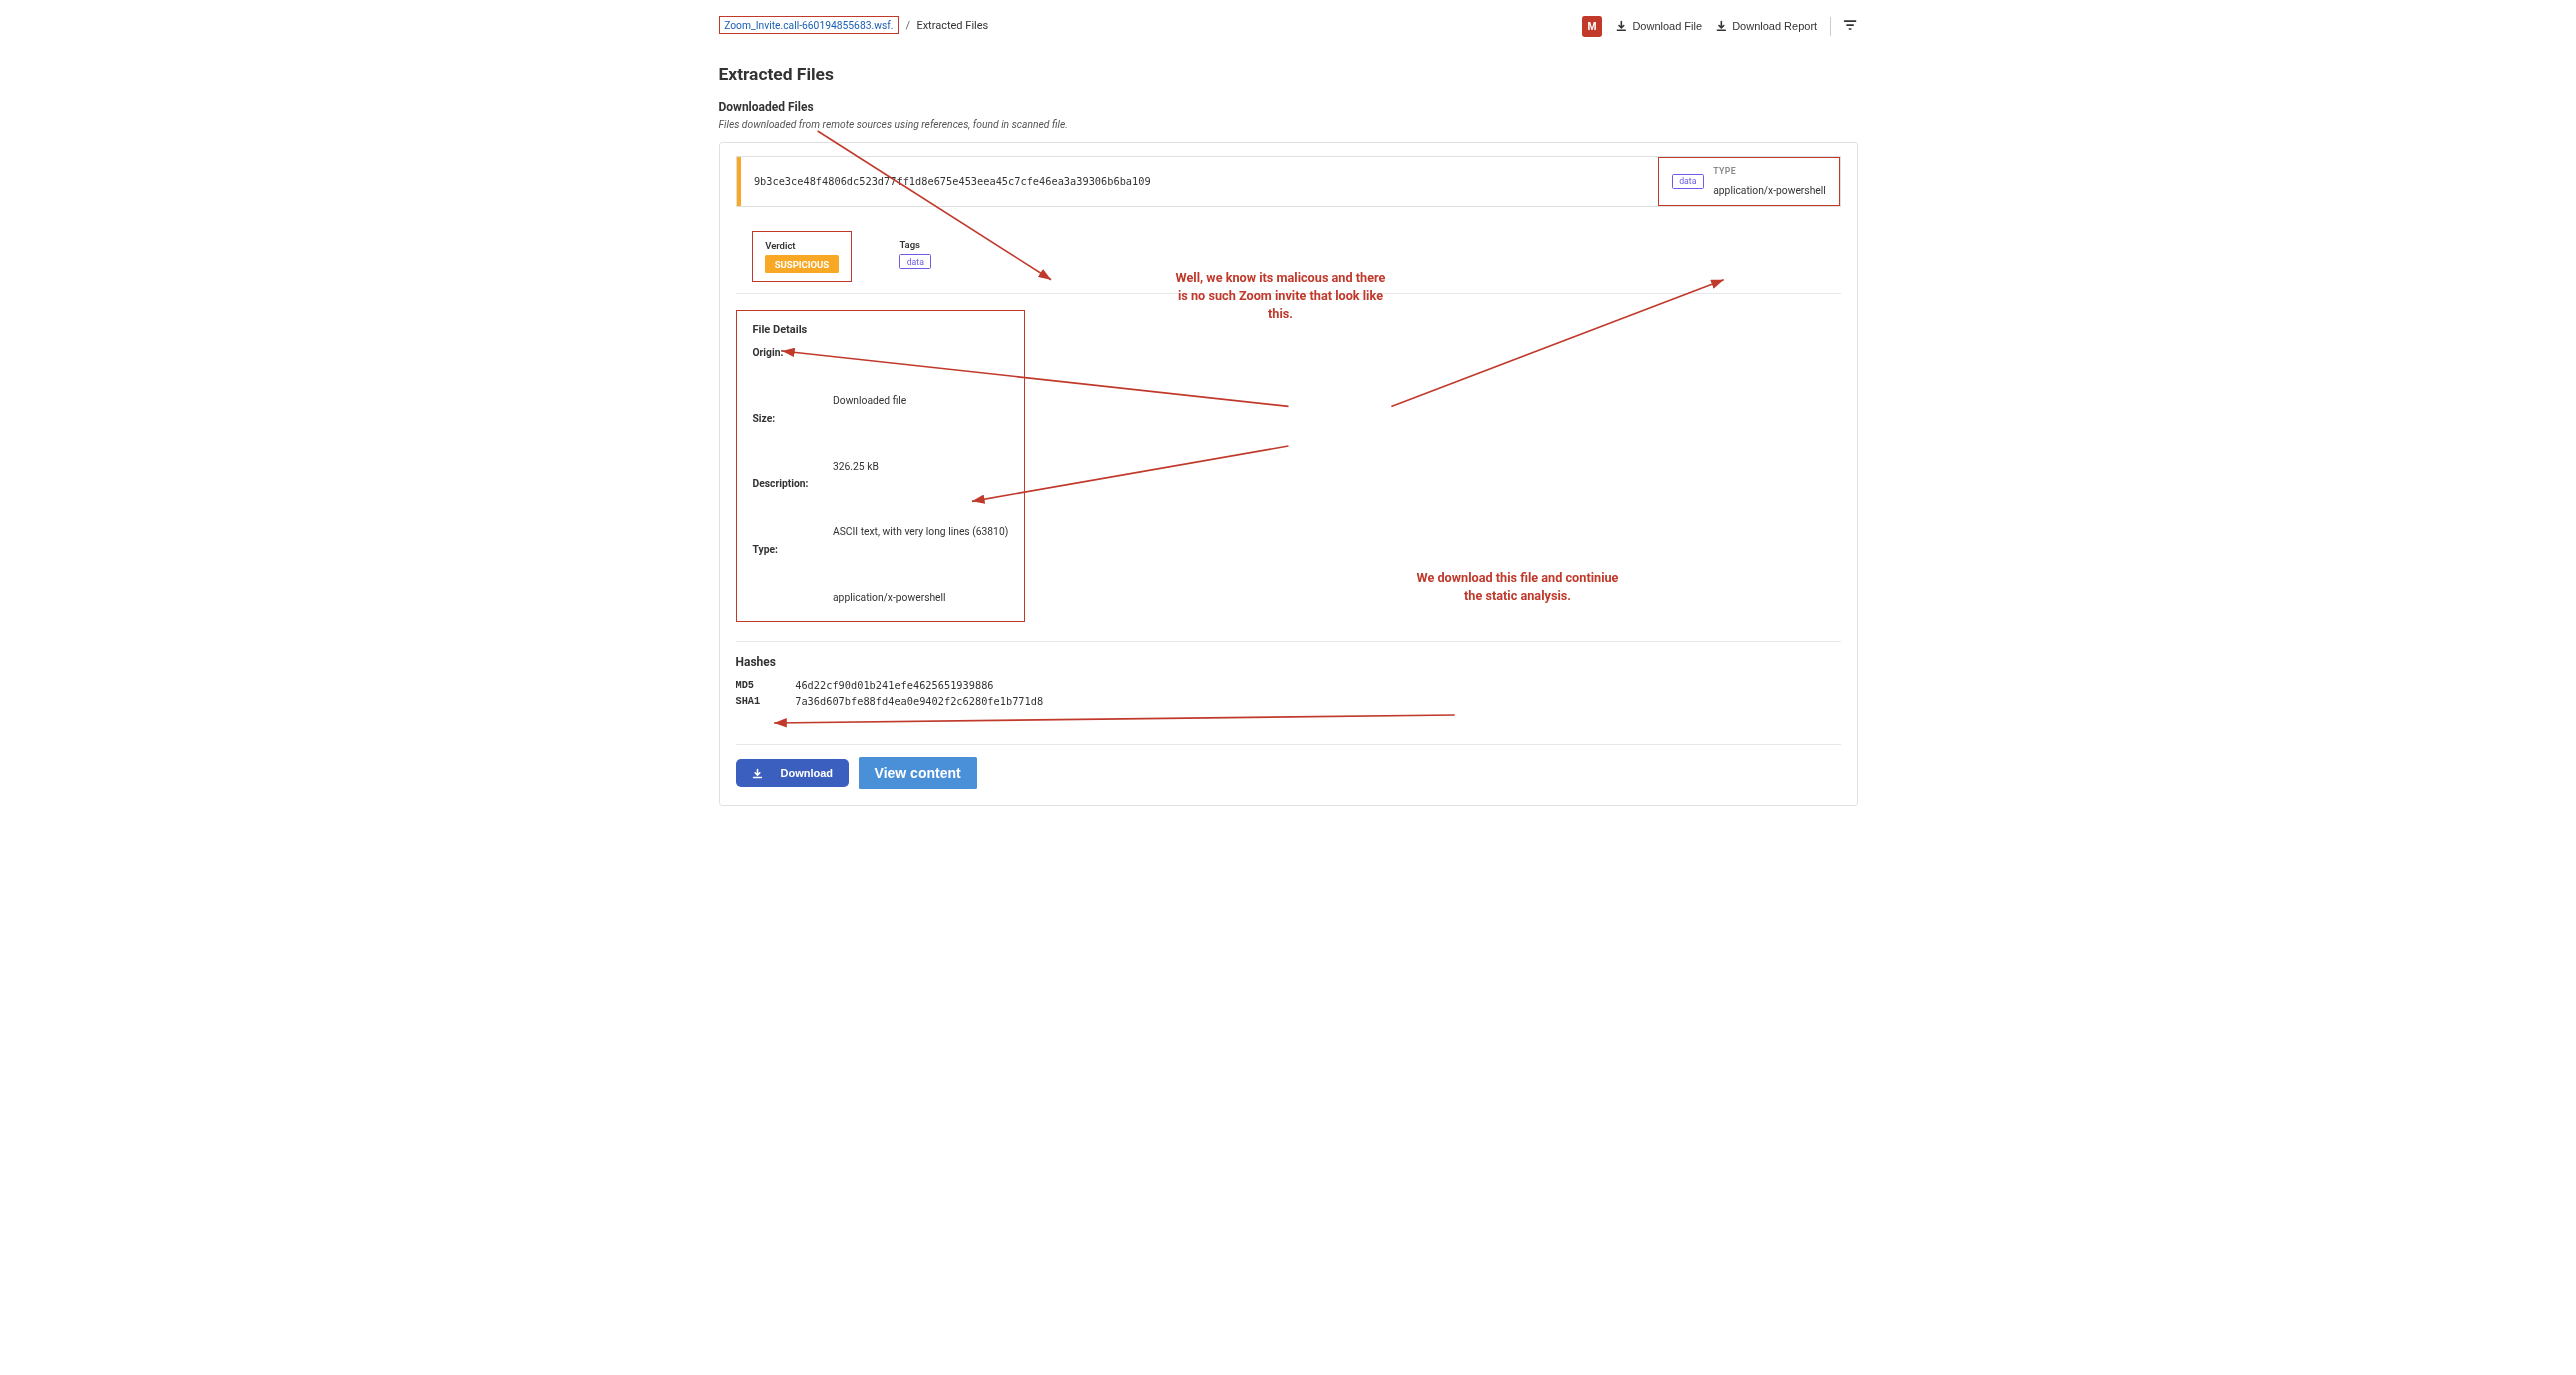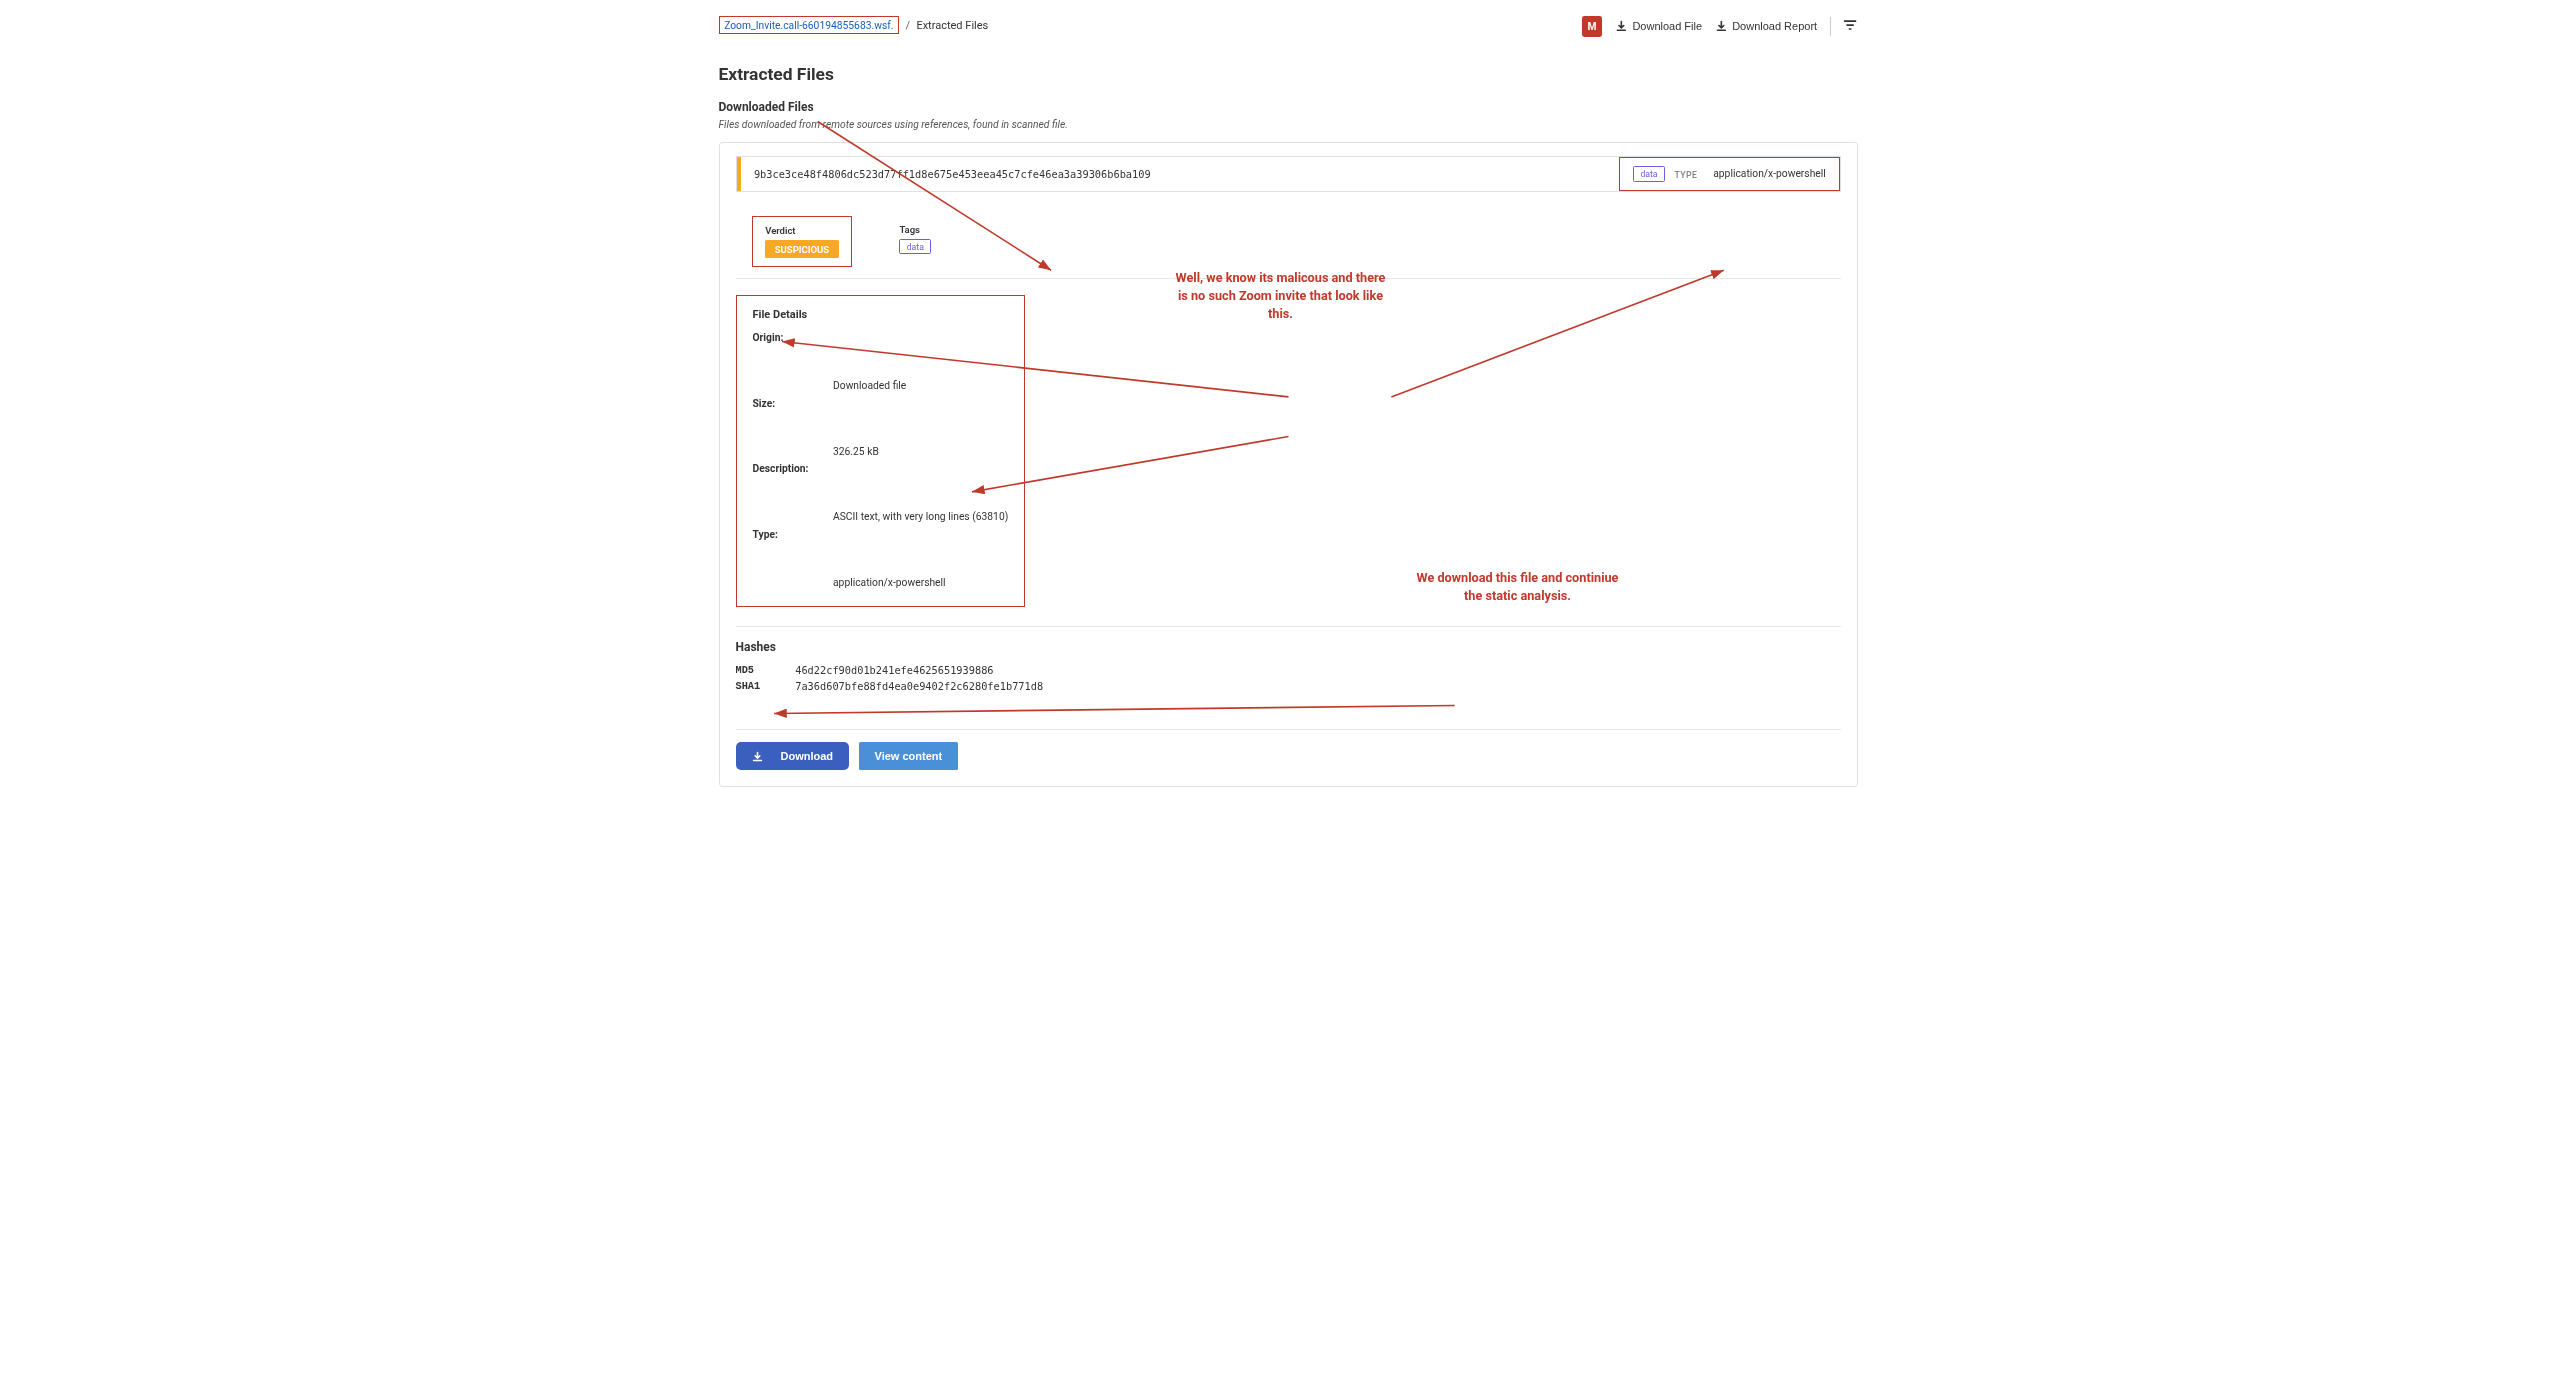--- a/index.html
+++ b/index.html
@@ -132,23 +132,22 @@
     .type-section {
       border: 1.2px solid #c0392b;
       padding: 8px 12.7px;
       display: flex;
       align-items: center;
       gap: 9.5px;
       min-width: 174px;
     }
     .type-label {
       display: flex;
-      flex-direction: row;
-      gap: 16px;
-      align-items: flex-end;
+      flex-direction: column;
+      gap: 8px;
     }
     .type-heading {
       font-size: 8.7px;
       color: #888;
       font-weight: 600;
       text-transform: uppercase;
       letter-spacing: 0.4px;
     }
     .type-value {
       font-size: 10.3px;
@@ -277,21 +276,21 @@
       display: flex;
       align-items: center;
       gap: 18px;
       border-radius: 5px;
     }
     .btn-view {
       background: #4a90d9;
       color: #fff;
       border: none;
       padding: 8px 16px;
-      font-size: 11px;
+      font-size: 14px;
       font-weight: 600;
       cursor: pointer;
       border-radius: 1.6px;
     }
     .annotation-text {
       position: absolute;
       color: #c0392b;
       font-size: 12.7px;
       font-weight: 700;
       line-height: 1.4;

